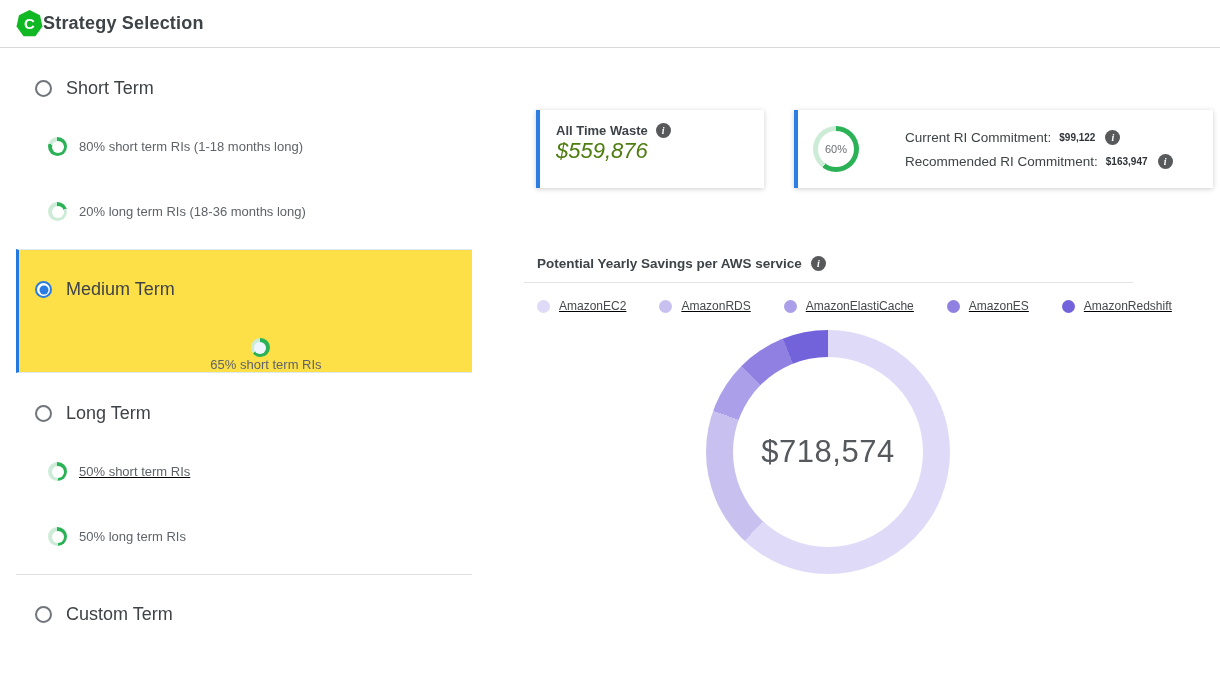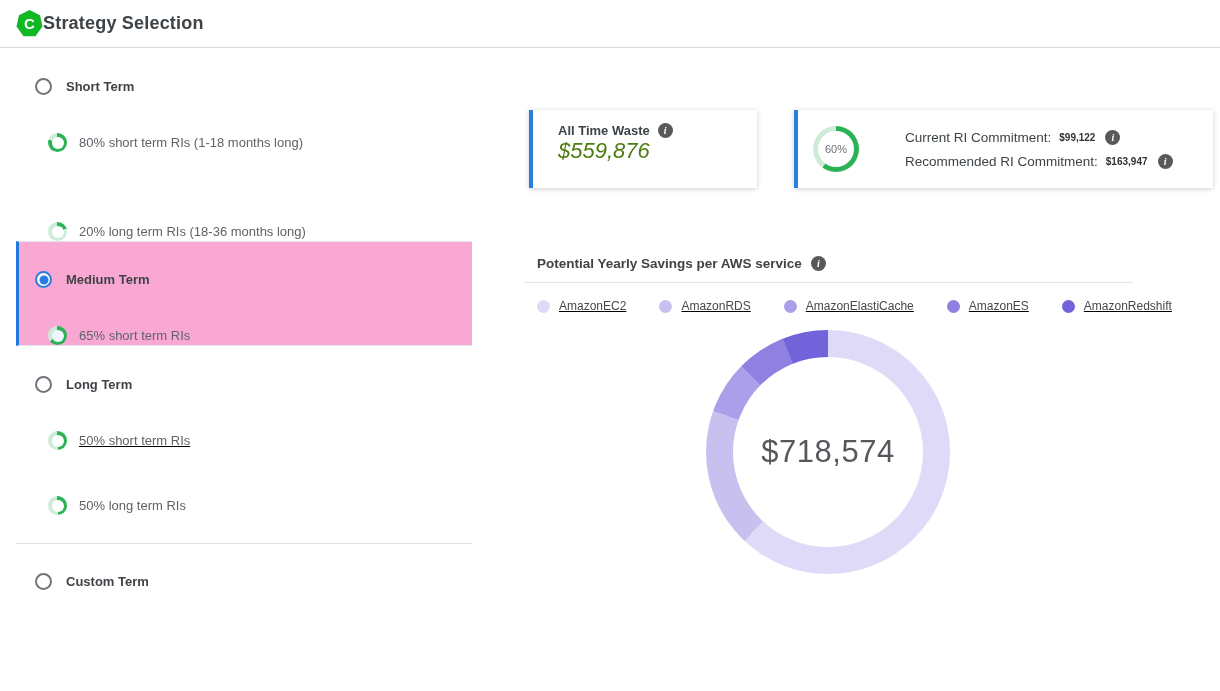--- a/index.html
+++ b/index.html
@@ -16,51 +16,51 @@
   .page-title { margin-left:0; font-size:18px; font-weight:bold; color:#3e4347; letter-spacing:.2px; }
 
   
   .left { width:456px; margin-left:16px; }
   .srow { display:flex; align-items:center; }
   .radio { width:17px; height:17px; border:2px solid #70757c; border-radius:50%;
            flex:0 0 17px; position:relative; background:#fff; cursor:pointer; }
   .radio.on { border-color:#2a7ce0; }
   .radio.on::after { content:""; position:absolute; left:50%; top:50%; width:9px; height:9px;
                      transform:translate(-50%,-50%); border-radius:50%; background:#2a7ce0; }
-  .sec-label { margin-left:14px; font-size:13px; font-weight:bold; color:#3f4347; }
+  .sec-label { margin-left:14px; font-size:18px; font-weight:normal; color:#3f4347; }
   .ring { width:19px; height:19px; border-radius:50%; position:relative; flex:0 0 19px; }
   .ring::after { content:""; position:absolute; left:50%; top:50%; width:12px; height:12px;
                  transform:translate(-50%,-50%); border-radius:50%; background:var(--hole,#fff); }
   .item-label { margin-left:12px; font-size:13px; color:#5f6368; }
 
   .section { --hole:#fff; }
   .section .head { margin-left:19px; }
   .section .item { margin-left:32px; }
-  .section.on { --hole:#f0f6fd; background:#f9a8d4; border-top:1px solid #dfe7f0;
+  .section.on { --hole:#f0f6fd; background:#fde047; border-top:1px solid #dfe7f0;
                 border-bottom:1px solid #dfe7f0; border-left:3px solid #2178dd; }
   .section.on .head { margin-left:16px; }
   .section.on .item { margin-left:29px; }
 
   .s-short  { padding-top:30px; }
   .s-short .item1 { margin-top:38px; }
-  .s-short .item2 { margin-top:70px; }
+  .s-short .item2 { margin-top:46px; padding-bottom:28px; }
   .s-med    { padding-top:29px; }
-  .s-med .item1 { margin-top:38px; }
+  .s-med .item1 { margin-top:38px;flex-direction:column; }
   .s-med .item2 { margin-top:46px; padding-bottom:26px; }
   .s-long   { padding-top:30px; }
   .s-long .item1 { margin-top:38px;text-decoration:underline; }
   .s-long .item2 { margin-top:46px; }
   .divider  { height:1px; background:#e0e0e0; margin-top:28px; }
   .s-custom { padding-top:29px; }
 
   
   .right { position:absolute; left:524px; top:48px; width:696px; height:643px; }
   .card { position:absolute; background:#fff; border-left:4px solid #2b7de1;
           box-shadow:0 1px 5px rgba(0,0,0,.20); }
-  .card-waste { left:5px; top:62px; width:228px; height:78px; padding:13px 25px; }
+  .card-waste { left:12px; top:62px; width:228px; height:78px; padding:13px 16px; }
   .label-row { display:flex; align-items:center; gap:8px; }
   .card-label { font-size:13px; font-weight:bold; color:#3e4347; }
   .info { width:15px; height:15px; border-radius:50%; background:#58595b; color:#fff;
           font-size:10px; font-weight:bold; display:inline-flex; align-items:center;
           justify-content:center; flex:0 0 15px; cursor:pointer;
           font-family:"Liberation Serif",serif; font-style:italic; }
   .waste-value { margin-top:0; font-size:22px; color:#4d7c0f;font-style:italic; }
 
   .card-ri { left:270px; top:62px; width:419px; height:78px; display:flex; align-items:center;
              padding-left:15px; }

